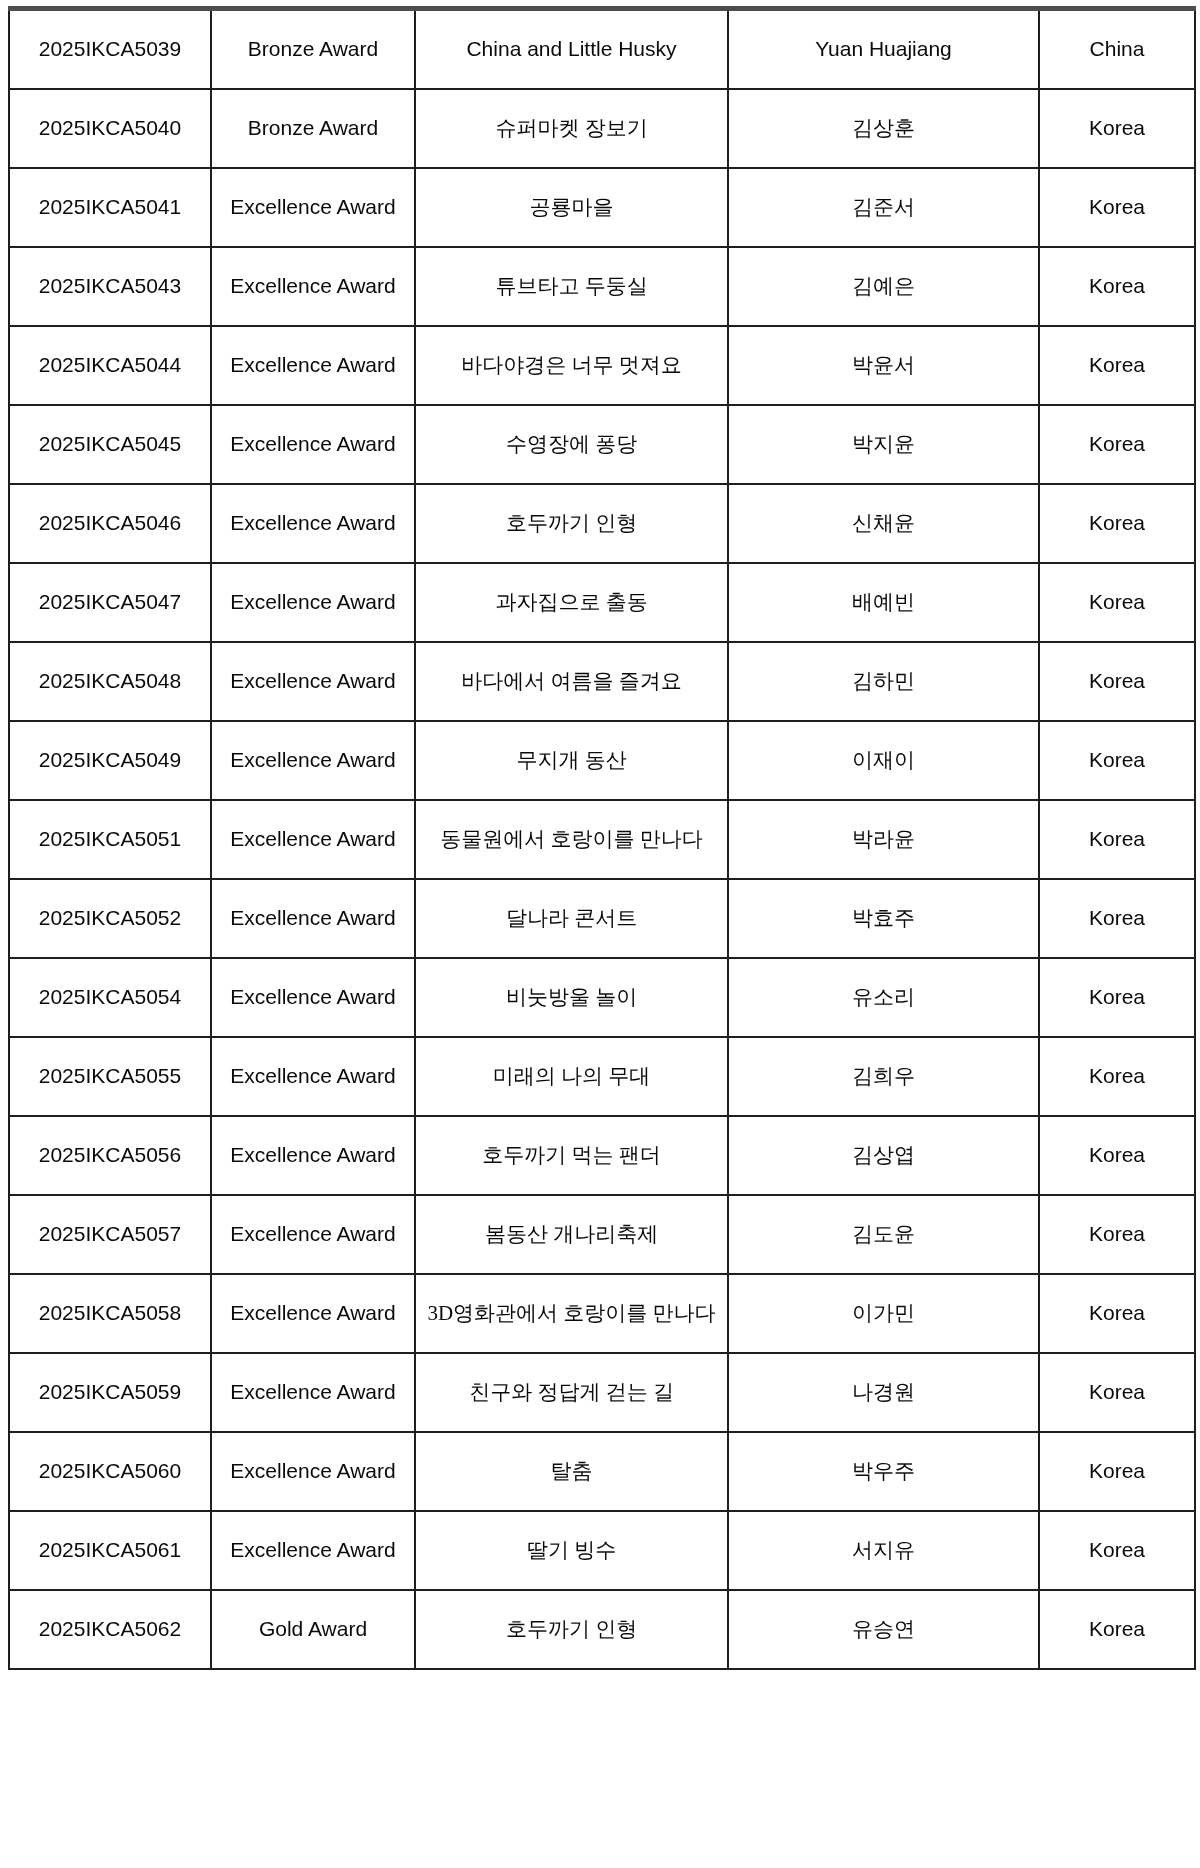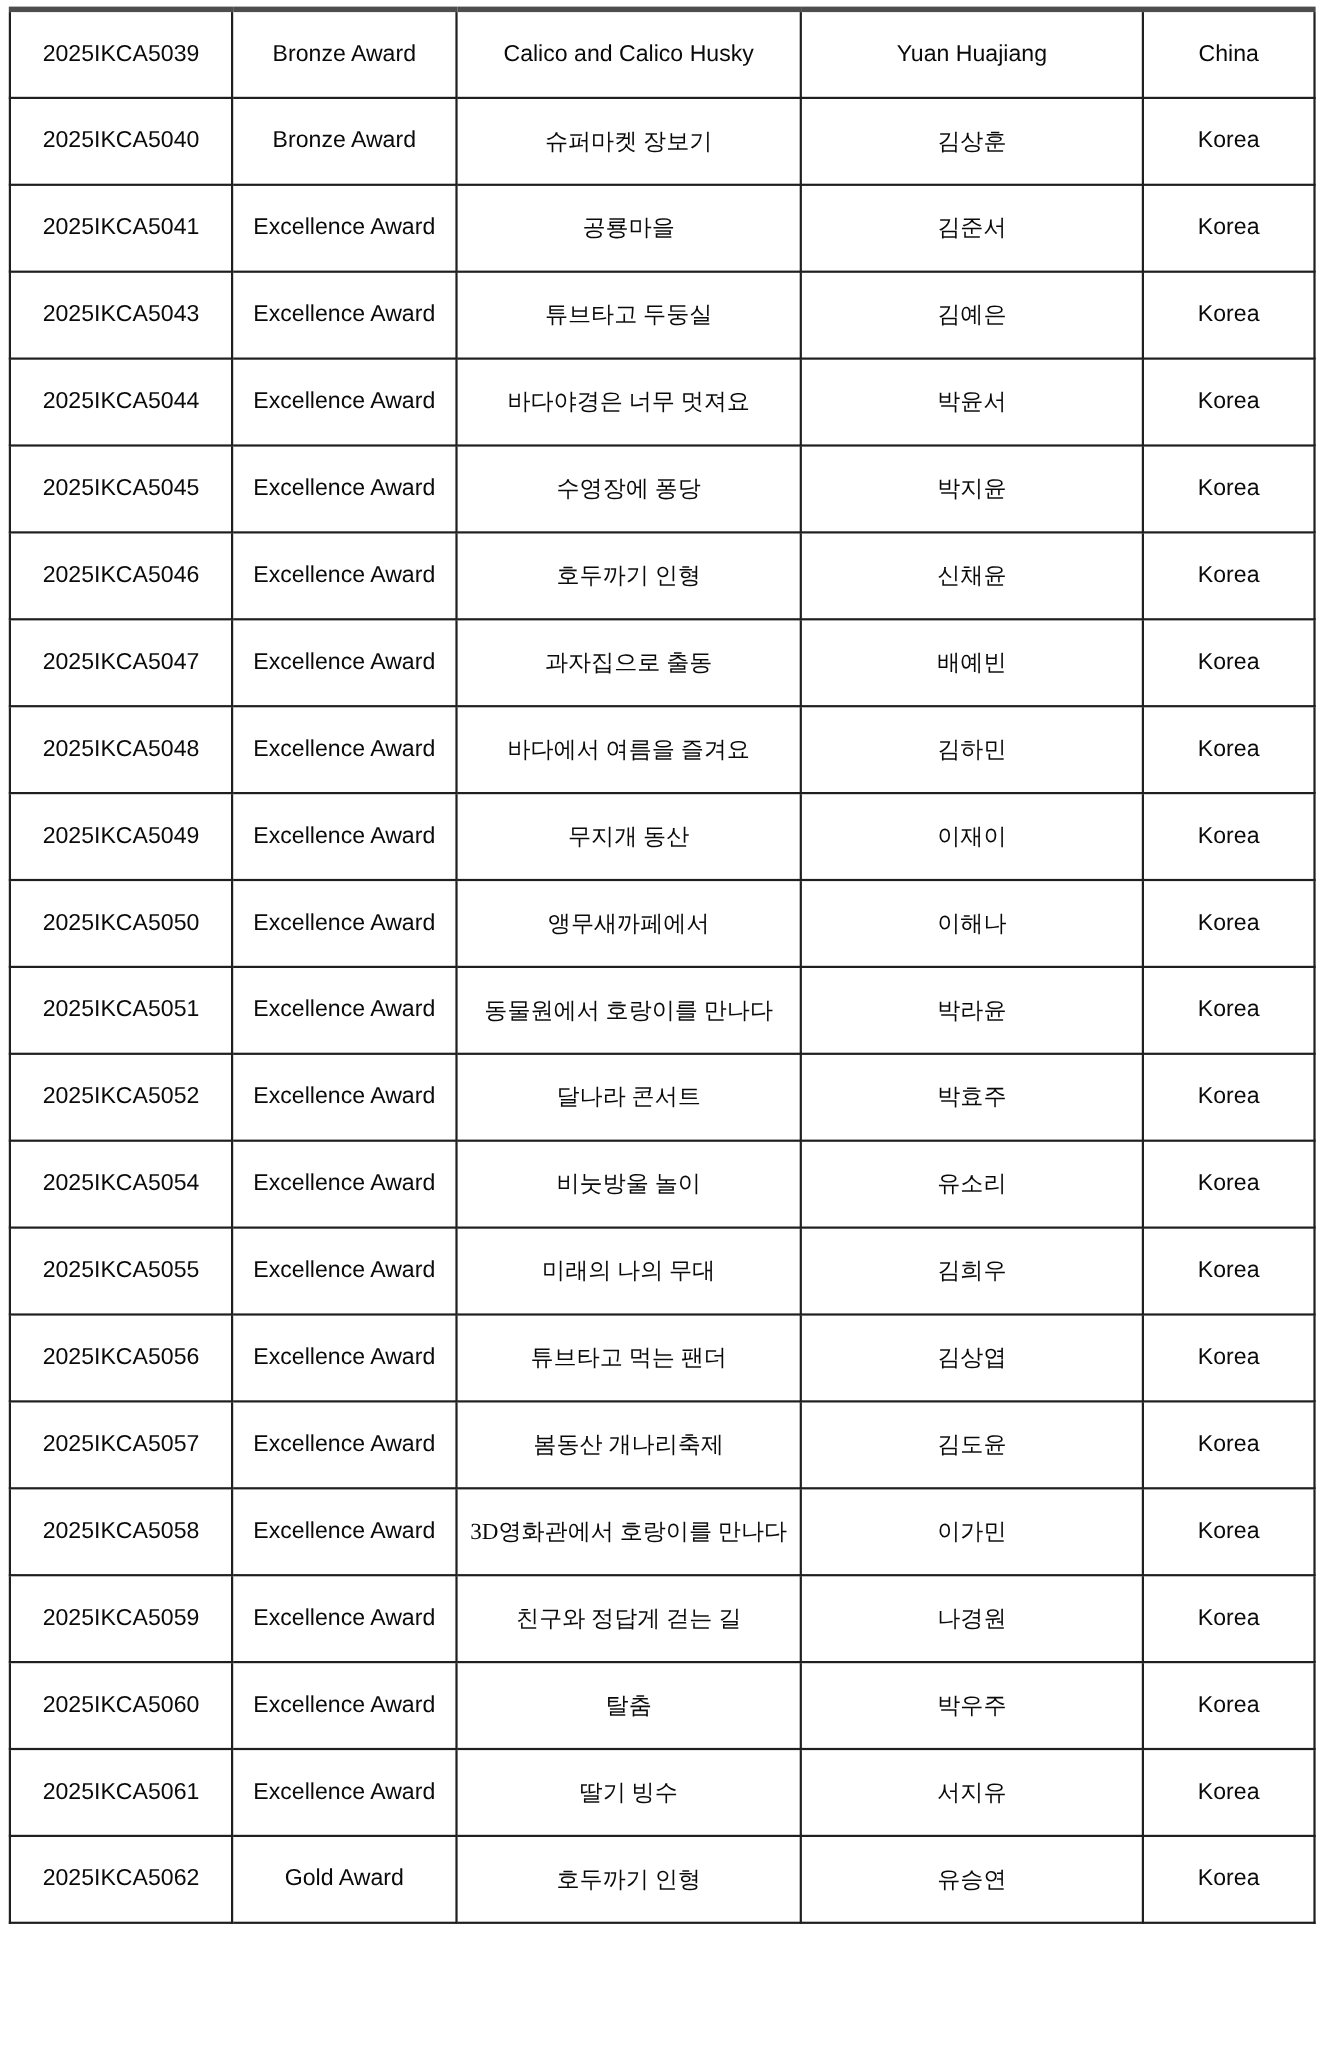--- a/index.html
+++ b/index.html
@@ -58,21 +58,21 @@
       <col class="c-id">
       <col class="c-award">
       <col class="c-title">
       <col class="c-name">
       <col class="c-country">
     </colgroup>
     <tbody>
         <tr>
           <td>2025IKCA5039</td>
           <td>Bronze Award</td>
-          <td>Calico and Calico Husky</td>
+          <td>China and Little Husky</td>
           <td>Yuan Huajiang</td>
           <td>China</td>
         </tr>
         <tr>
           <td>2025IKCA5040</td>
           <td>Bronze Award</td>
           <td class="ko">슈퍼마켓 장보기</td>
           <td class="ko">김상훈</td>
           <td>Korea</td>
         </tr>
@@ -126,27 +126,20 @@
           <td>Korea</td>
         </tr>
         <tr>
           <td>2025IKCA5049</td>
           <td>Excellence Award</td>
           <td class="ko">무지개 동산</td>
           <td class="ko">이재이</td>
           <td>Korea</td>
         </tr>
         <tr>
-          <td>2025IKCA5050</td>
-          <td>Excellence Award</td>
-          <td class="ko">앵무새까페에서</td>
-          <td class="ko">이해나</td>
-          <td>Korea</td>
-        </tr>
-        <tr>
           <td>2025IKCA5051</td>
           <td>Excellence Award</td>
           <td class="ko">동물원에서 호랑이를 만나다</td>
           <td class="ko">박라윤</td>
           <td>Korea</td>
         </tr>
         <tr>
           <td>2025IKCA5052</td>
           <td>Excellence Award</td>
           <td class="ko">달나라 콘서트</td>
@@ -163,21 +156,21 @@
         <tr>
           <td>2025IKCA5055</td>
           <td>Excellence Award</td>
           <td class="ko">미래의 나의 무대</td>
           <td class="ko">김희우</td>
           <td>Korea</td>
         </tr>
         <tr>
           <td>2025IKCA5056</td>
           <td>Excellence Award</td>
-          <td class="ko">튜브타고 먹는 팬더</td>
+          <td class="ko">호두까기 먹는 팬더</td>
           <td class="ko">김상엽</td>
           <td>Korea</td>
         </tr>
         <tr>
           <td>2025IKCA5057</td>
           <td>Excellence Award</td>
           <td class="ko">봄동산 개나리축제</td>
           <td class="ko">김도윤</td>
           <td>Korea</td>
         </tr>

